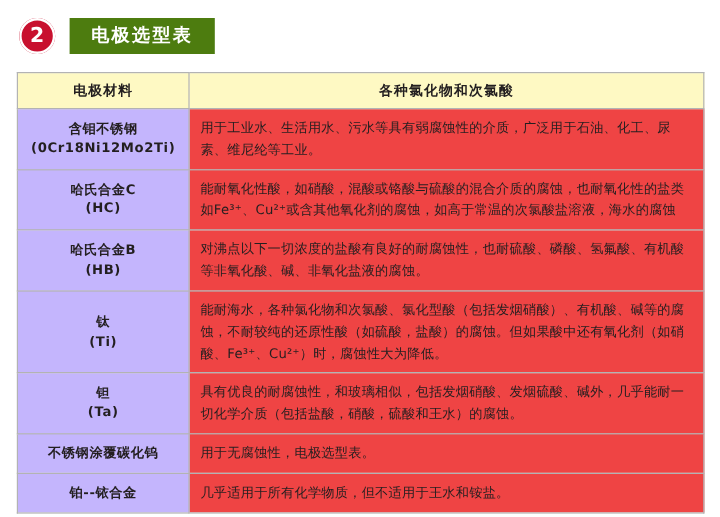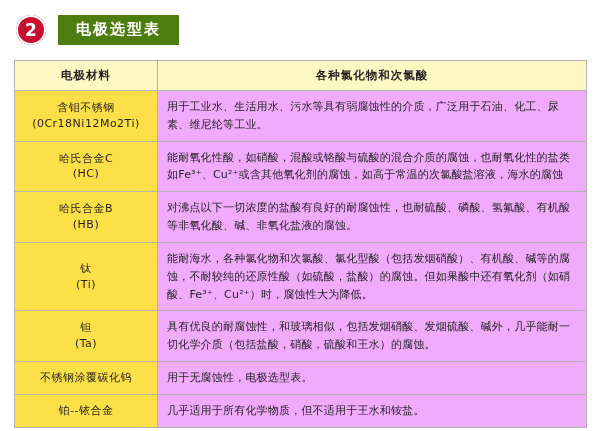--- a/index.html
+++ b/index.html
@@ -70,31 +70,31 @@
     background: #fef9c3;
     font-size: 11.5px;
     font-weight: bold;
     text-align: center;
     padding: 7px 4px;
     letter-spacing: 1px;
   }
   .col-mat { width: 143px; }
   .col-desc { width: 429px; }
   td.mat {
-    background: #fde047;
+    background: #c4b5fd;
     text-align: center;
-    font-weight: normal;
+    font-weight: bold;
     font-size: 11px;
     padding: 7px 4px;
     line-height: 1.45;
     letter-spacing: 0.5px;
   }
   td.mat .sub { display: block; }
   td.desc {
-    background: #f0abfc;
+    background: #ef4444;
     text-align: left;
     padding: 7px 9px;
     line-height: 1.62;
     font-size: 11px;
     letter-spacing: 0.2px;
     margin-top: 43px;
   }
 </style>
 </head>
 <body>

